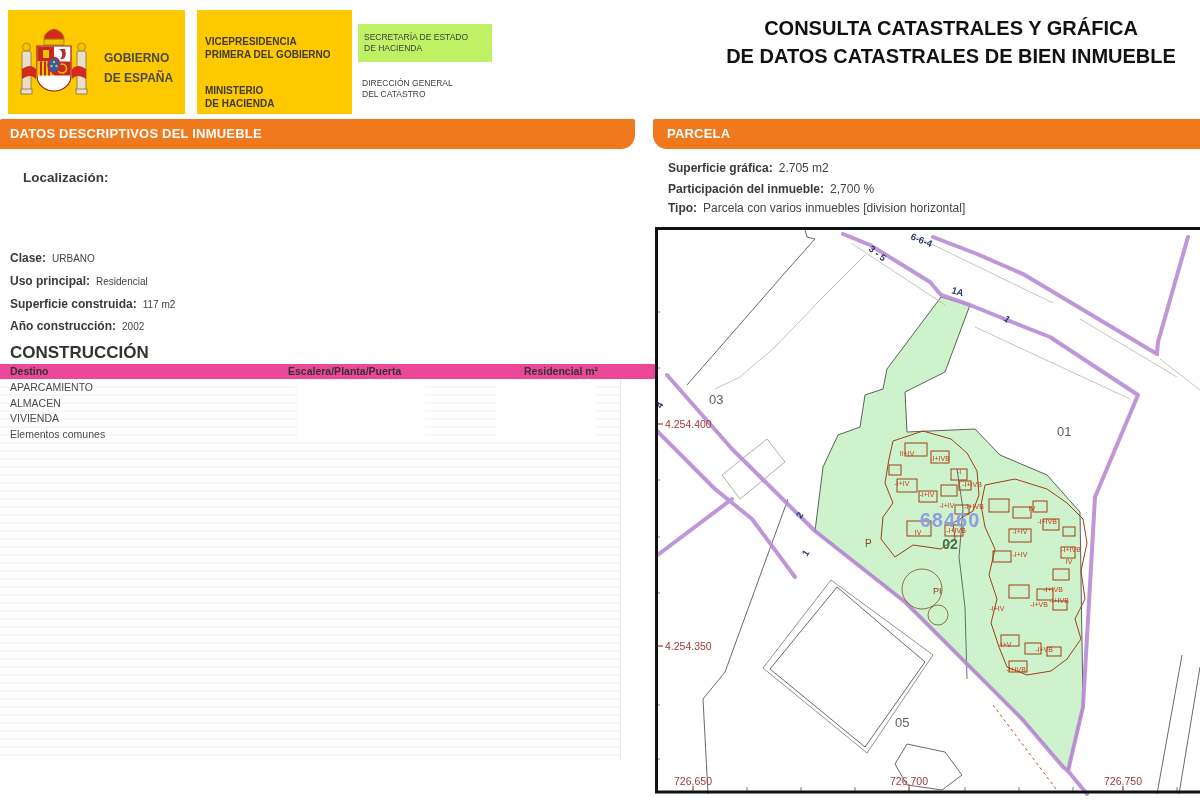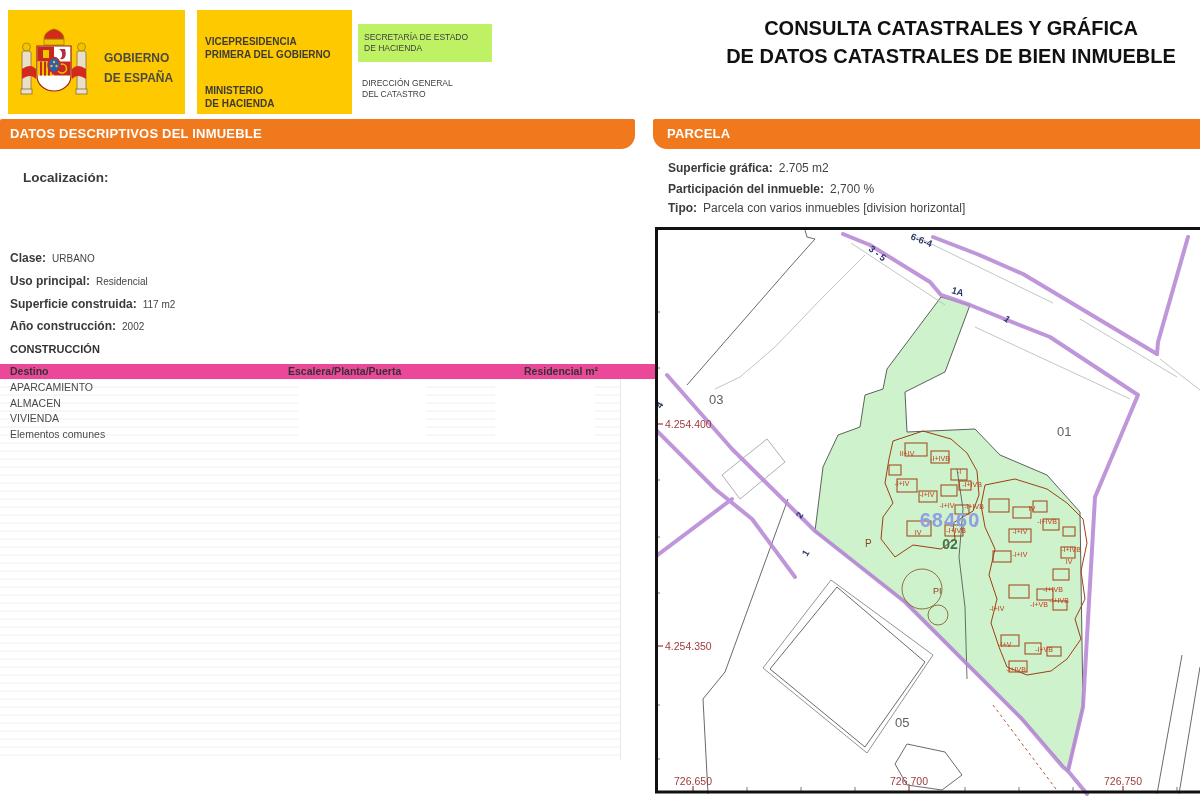--- a/index.html
+++ b/index.html
@@ -21,21 +21,21 @@
   .obar{background:#F0791E;height:30px;top:119px;color:#fff;font-weight:bold;
         font-size:13px;line-height:30px;letter-spacing:.2px;}
   .obarL{left:0;width:635px;border-radius:2px 2px 14px 0;padding-left:0;}
   .obarL span{margin-left:10px;}
   .obarR{left:653px;width:547px;border-radius:2px 0 0 14px;}
   .obarR span{margin-left:14px;}
   
   .flabel{font-weight:bold;color:#3a3a3a;font-size:12px;}
   .fvalue{color:#444;font-size:10px;margin-left:6px;}
   .fline{position:absolute;left:10px;line-height:15px;}
-  .sechead{position:absolute;left:10px;font-size:11px;font-weight:bold;color:#333;}
+  .sechead{position:absolute;left:10px;font-size:17px;font-weight:bold;color:#333;}
   
   .stripes{left:0;top:364px;width:620px;height:396px;
            background:repeating-linear-gradient(180deg,#ffffff 0 6px,#f7f7f7 6px 8px);
            border-right:1px solid #e8e8e8;}
   .thead{left:0;top:364px;width:720px;height:15px;background:#ec4899;font-size:10.5px;
          font-weight:bold;color:#333;line-height:15px;}
   .th{position:absolute;top:0;}
   .redact{background:#fff;}
   .trow{position:absolute;left:10px;width:400px;height:15px;font-size:10.5px;color:#4a4a4a;line-height:15px;}
   

